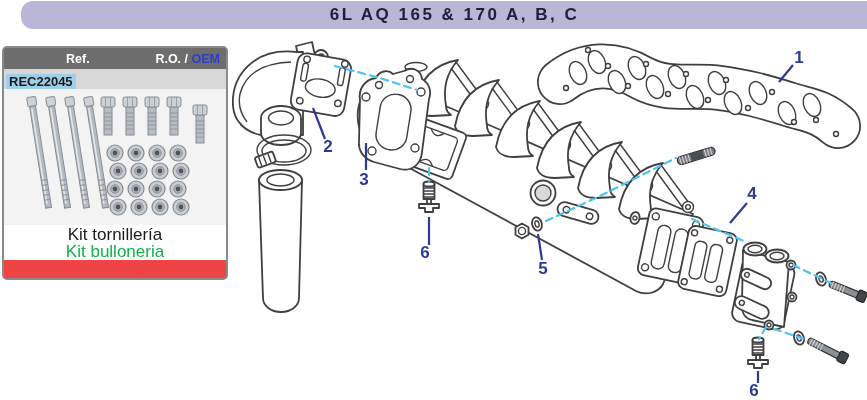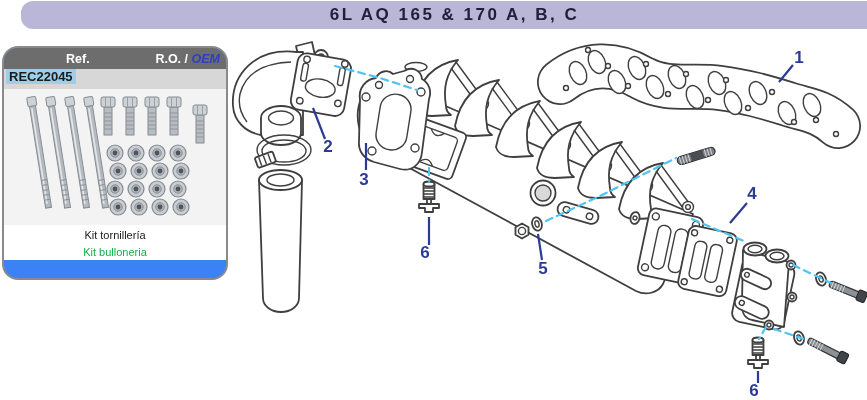--- a/index.html
+++ b/index.html
@@ -9,32 +9,32 @@
     --line_gray:#3f3f3f;
   }
   html,body{margin:0;padding:0;background:#fff;}
   .page{position:relative;width:867px;height:400px;background:#fff;overflow:hidden;
         font-family:"Liberation Sans",sans-serif;}
   
   .titlebar{position:absolute;left:0;top:1px;width:867px;height:28px;background:var(--title_bg);
             border-radius:12px;display:flex;align-items:center;justify-content:center;margin-left:21px;}
   .titlebar span{font-size:17px;font-weight:700;letter-spacing:2.5px;color:var(--title_text);}
   
-  .card{position:absolute;left:2px;top:46px;width:222px;height:230px;background:#3b82f6;
-        border:2px solid #8a8a8a;border-radius:16px;overflow:hidden;}
+  .card{position:absolute;left:2px;top:46px;width:222px;height:230px;background:#ef4444;
+        border:2px solid #8a8a8a;border-radius:5px;overflow:hidden;}
   .card-header{height:21px;background:var(--card_header_bg);color:#fff;font-size:12.5px;font-weight:700;
                display:flex;align-items:center;}
   .card-header .ref{margin-left:62px;}
   .card-header .ro{margin-left:auto;margin-right:6px;}
-  .card-header .ro b{color:var(--oem_blue);font-style:italic;}
-  .part-row{height:20px;background:#d7d7d7;display:flex;align-items:flex-start;}
+  .card-header .ro b{color:var(--oem_blue);}
+  .part-row{height:20px;background:#d7d7d7;display:flex;align-items:flex-end;}
   .part-row span{font-size:13px;font-weight:700;color:#1b1b1b;background:var(--part_highlight);
                  padding:0 3px;margin-left:2px;cursor:pointer;}
   .photo{height:136px;background:#f3f3f3;}
-  .captions{text-align:center;font-size:11px;line-height:16.5px;padding-top:2px;background:#fff;}
+  .captions{text-align:center;font-size:17px;line-height:16.5px;padding-top:2px;background:#fff;}
   .cap-es{color:#1a1a1a;}
   .cap-en{color:var(--caption_blue);}
   .cap-it{color:var(--caption_green);}
   
   .diagram{position:absolute;left:0;top:0;width:867px;height:400px;}
   .ln{fill:#fff;stroke:var(--line_gray);stroke-width:1.8;stroke-linejoin:round;}
   .lt{fill:none;stroke:var(--line_gray);stroke-width:1.4;stroke-linejoin:round;}
   .hole{fill:#fff;stroke:var(--line_gray);stroke-width:1.4;}
   .dash{stroke:var(--dash_cyan);stroke-width:2.2;fill:none;stroke-dasharray:7 5;stroke-linecap:round;}
   .ptr{stroke:var(--callout_blue);stroke-width:2.2;fill:none;}

